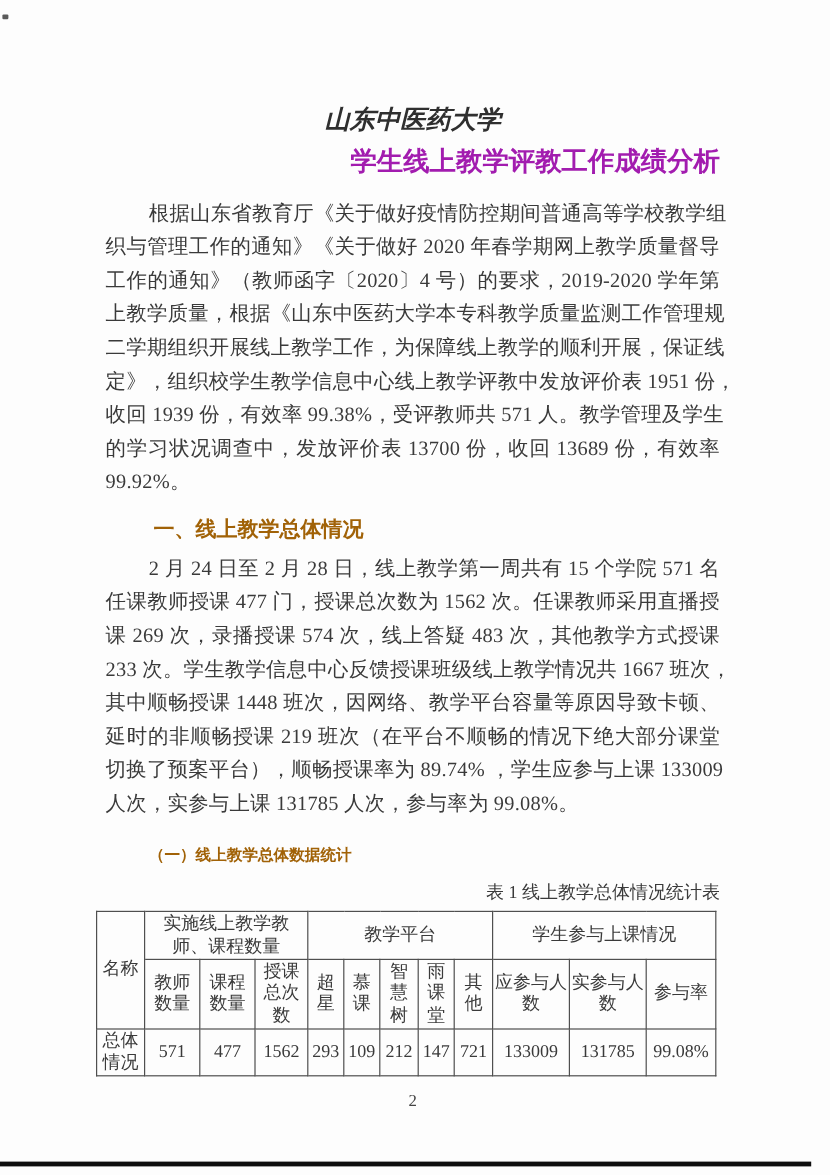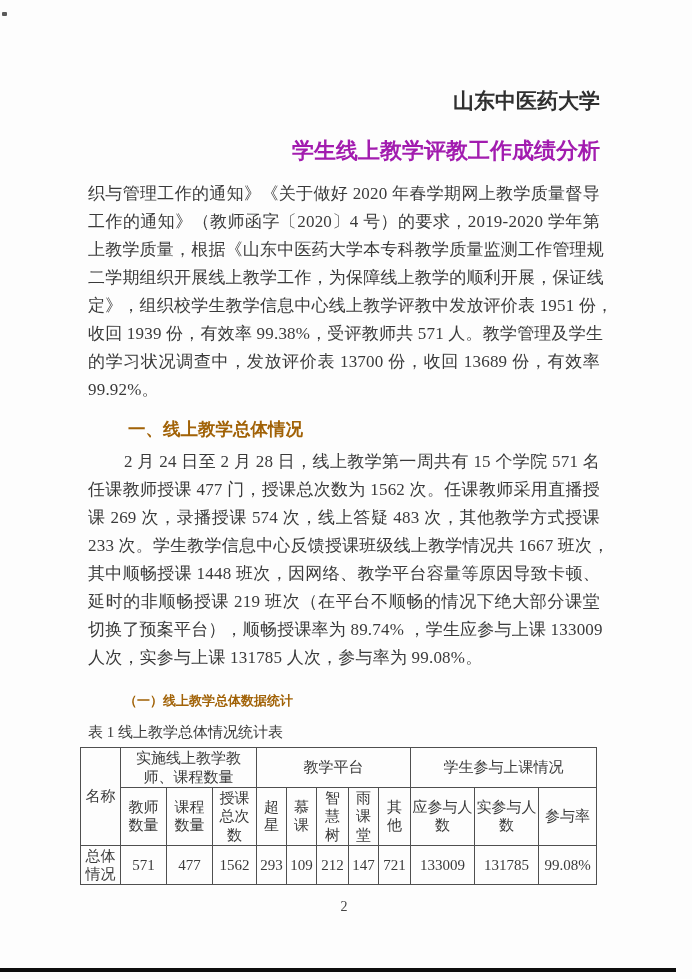--- a/index.html
+++ b/index.html
@@ -19,23 +19,24 @@
     position: absolute;
     left: 88px; top: 0;
     width: 512px;
     padding-top: 86px;
   }
   .doc-title {
     font-family: "Liberation Sans", "DejaVu Sans", sans-serif;
     font-weight: bold;
     font-size: 21px;
     line-height: 30px;
-    text-align: right;
+    text-align: center;
     color: #2f2f2f;
-    margin: 0 0 20px 0;
+    margin: 0 0 4px 0;
+    font-style: italic;
   }
   .doc-subtitle {
     font-family: "Liberation Sans", "DejaVu Sans", sans-serif;
     font-weight: bold;
     font-size: 22px;
     line-height: 30px;
     text-align: right;
     color: #a21caf;
     margin: 0 0 14px 0;
   }
@@ -58,21 +59,21 @@
     font-size: 17.5px;
     line-height: 26px;
     color: #a16207;
     margin: 12px 0 6px 0;
     text-indent: 40px;
   }
   .section-heading.sub { margin: 16px 0 8px 0; text-indent: 36px; font-size: 13px; }
   .table-caption {
     font-size: 15px;
     line-height: 20px;
-    text-align: left;
+    text-align: right;
     margin: 2px 0 5px 0;
     color: #3a3a3a;
   }
   table.stats {
     border-collapse: collapse;
     table-layout: fixed;
     width: 516px;
     margin-left: -8px;
     font-size: 15px;
   }
@@ -114,20 +115,21 @@
 
 <div class="page">
   <div class="scan-speck"></div>
 
   <div class="content">
 
     <div class="doc-title">山东中医药大学</div>
     <div class="doc-subtitle">学生线上教学评教工作成绩分析</div>
 
     <div class="para">
+      <div class="line first">根据山东省教育厅《关于做好疫情防控期间普通高等学校教学组</div>
       <div class="line">织与管理工作的通知》《关于做好 2020 年春学期网上教学质量督导</div>
       <div class="line">工作的通知》（教师函字〔2020〕4 号）的要求，2019-2020 学年第</div>
       <div class="line">上教学质量，根据《山东中医药大学本专科教学质量监测工作管理规</div>
       <div class="line">二学期组织开展线上教学工作，为保障线上教学的顺利开展，保证线</div>
       <div class="line">定》，组织校学生教学信息中心线上教学评教中发放评价表 1951 份，</div>
       <div class="line">收回 1939 份，有效率 99.38%，受评教师共 571 人。教学管理及学生</div>
       <div class="line">的学习状况调查中，发放评价表 13700 份，收回 13689 份，有效率</div>
       <div class="line last">99.92%。</div>
     </div>
 

